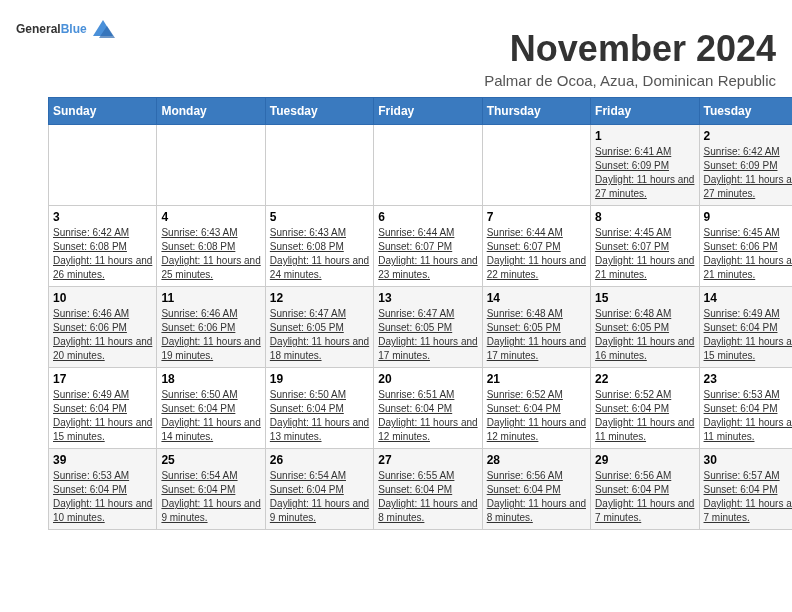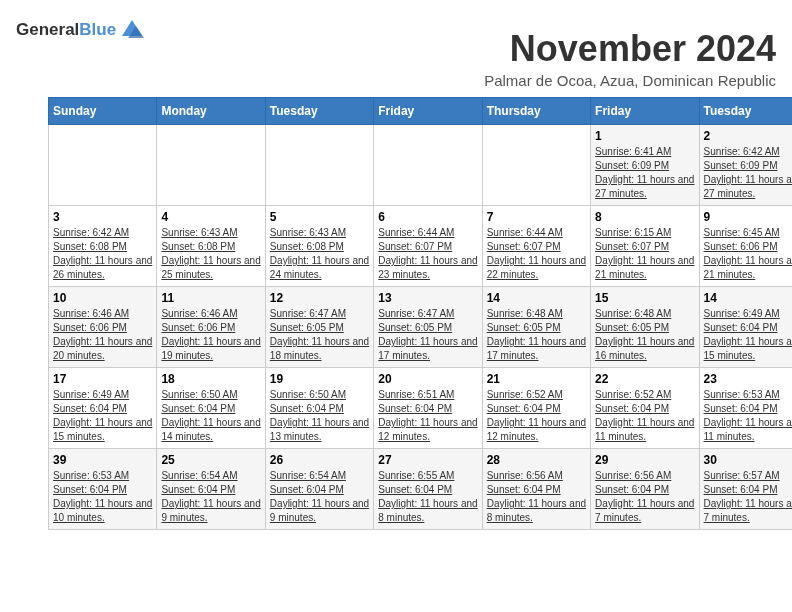--- a/index.html
+++ b/index.html
@@ -15,21 +15,21 @@
       justify-content: space-between;
       align-items: flex-start;
       margin-bottom: 8px;
     }
     .logo {
       display: flex;
       align-items: center;
       gap: 0;
     }
     .logo-text {
-      font-size: 17px;
+      font-size: 12px;
       font-weight: bold;
       color: #333;
       line-height: 1.1;
     }
     .logo-text span {
       color: #4a90d9;
     }
     .logo-icon {
       width: 28px;
       height: 28px;
@@ -170,21 +170,21 @@
 Daylight: 11 hours and 23 minutes.</div>
         </td>
         <td>
           <span class="day-num">7</span>
           <div class="day-detail">Sunrise: 6:44 AM
 Sunset: 6:07 PM
 Daylight: 11 hours and 22 minutes.</div>
         </td>
         <td>
           <span class="day-num">8</span>
-          <div class="day-detail">Sunrise: 6:15 AM
+          <div class="day-detail">Sunrise: 4:45 AM
 Sunset: 6:07 PM
 Daylight: 11 hours and 21 minutes.</div>
         </td>
         <td>
           <span class="day-num">9</span>
           <div class="day-detail">Sunrise: 6:45 AM
 Sunset: 6:06 PM
 Daylight: 11 hours and 21 minutes.</div>
         </td>
       </tr>

